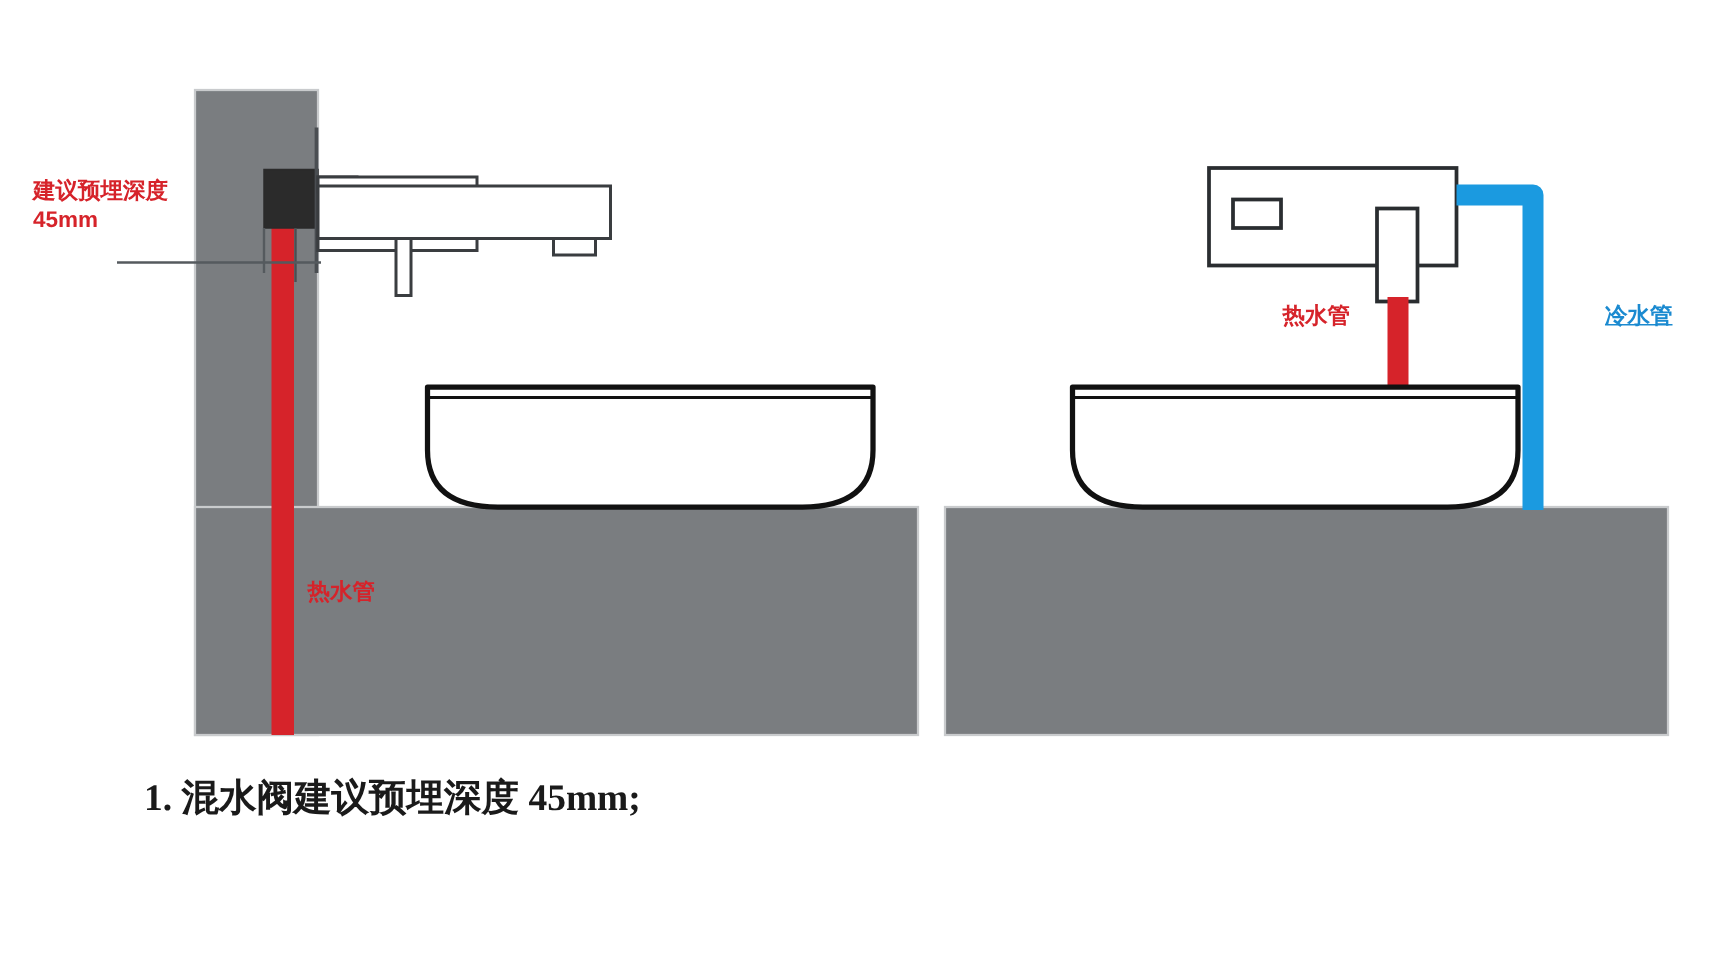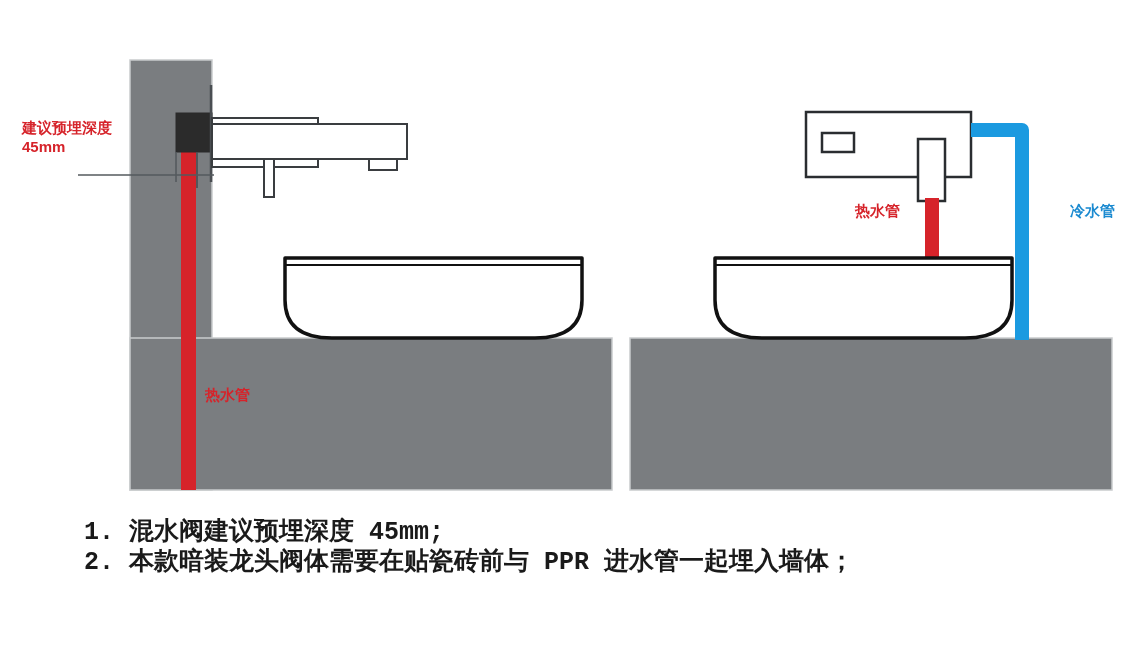--- a/index.html
+++ b/index.html
@@ -29,27 +29,28 @@
     height: 645px;
     display: block;
   }
   .notes-block {
     position: absolute;
     left: 84px;
     top: 518px;
     width: 1000px;
   }
   .note-line {
-    font-family: Liberation Mono, monospace;
+    font-family: Liberation Serif, serif;
     font-size: 25px;
     font-weight: bold;
     color: #1a1a1a;
     line-height: 30px;
     white-space: nowrap;
     letter-spacing: 0px;
+    margin-left: 12px;
   }
   .lbl {
     position: absolute;
     font-family: "Liberation Sans", "DejaVu Sans", sans-serif;
     font-size: 15px;
     font-weight: bold;
     line-height: 19px;
     white-space: nowrap;
   }
   .lbl-depth {
@@ -66,20 +67,21 @@
   }
   .lbl-hot-right {
     left: 855px;
     top: 201px;
     color: #d6232a;
   }
   .lbl-cold-right {
     left: 1070px;
     top: 201px;
     color: #1b8ad0;
+    text-decoration: underline;
   }
 </style>
 </head>
 <body>
 
 <div id="stage">
 
   <svg id="diagram-svg" viewBox="0 0 1140 645">
 
     <g>
@@ -139,16 +141,15 @@
   <div class="lbl lbl-depth">建议预埋深度 45mm</div>
 
   <div class="lbl lbl-hot-left">热水管</div>
 
   <div class="lbl lbl-hot-right">热水管</div>
 
   <div class="lbl lbl-cold-right">冷水管</div>
 
   <div class="notes-block">
     <div class="note-line">1. 混水阀建议预埋深度 45mm;</div>
-    <div class="note-line">2. 本款暗装龙头阀体需要在贴瓷砖前与 PPR 进水管一起埋入墙体；</div>
   </div>
 
 </div>
 
 </body></html>

